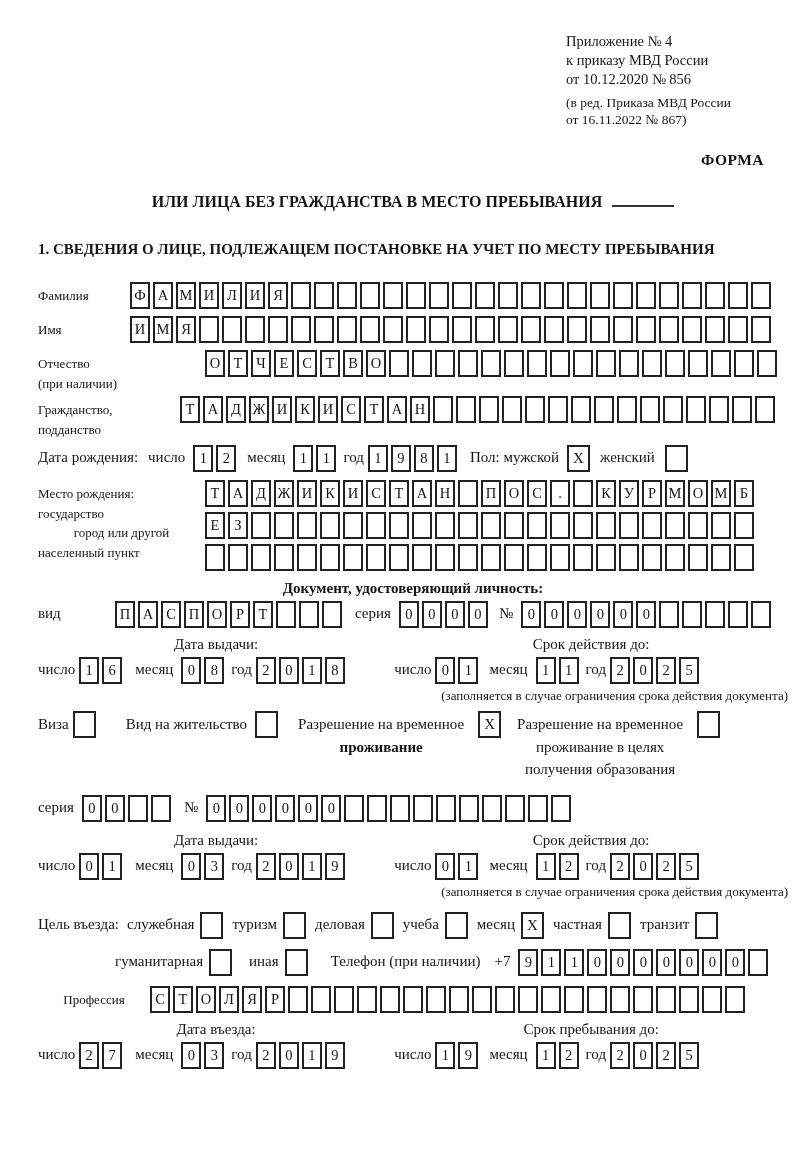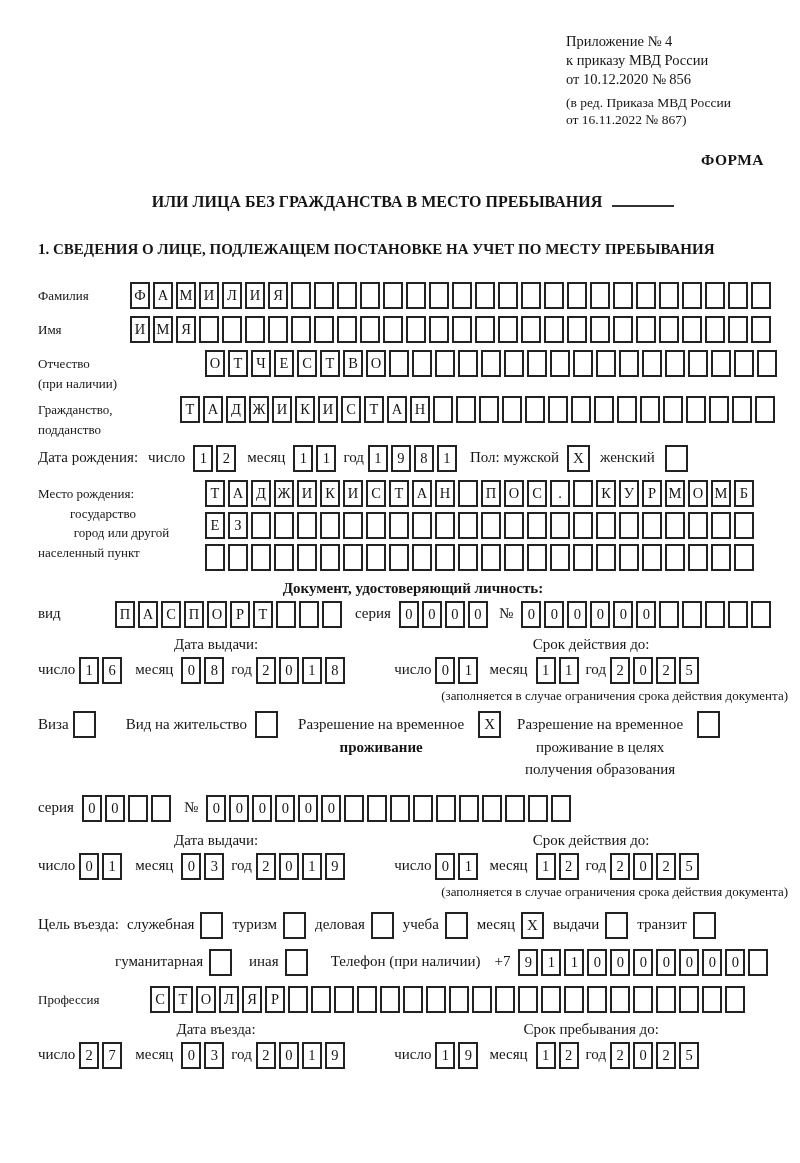--- a/index.html
+++ b/index.html
@@ -13,21 +13,21 @@
   .hdr { margin-left:auto; width:222px; font-size:14.5px; line-height:1.3; padding-right:18px; }
   .hdr-sub { margin-top:5px; font-size:13.5px; line-height:1.3; }
   .forma { text-align:right; font-weight:bold; font-size:15.5px; margin-top:22px; padding-right:24px; letter-spacing:.5px; }
   
   .title { text-align:center; font-weight:bold; font-size:16px; line-height:1.6; margin-top:20px; }
   .uline { display:inline-block; width:62px; border-bottom:2px solid #333; height:13px; margin-left:10px; }
   .sec1 { font-weight:bold; font-size:15px; margin-top:27px; }
   
   .frow { display:flex; align-items:flex-start; margin-top:7px; }
   .flabel { font-size:13px; padding-top:4px; line-height:1.5; flex-shrink:0; }
-  .w92 {width:92px;} .w142 {width:142px;} .w167 {width:167px;} .w77 {width:77px;} .w112 {width:112px;}
+  .w92 {width:92px;} .w142 {width:142px;} .w167 {width:167px;} .w77 {width:77px;} .w112 {width:112px;text-align:center;}
   .cells { white-space:nowrap; line-height:0; }
   .cell {
     display:inline-block; width:20px; height:27px; border:2px solid #222;
     margin-right:3px; text-align:center; font-size:14.5px; line-height:23px;
     vertical-align:top; font-family:"Liberation Serif",serif;
   }
   .cellrows .cells { display:block; margin-bottom:5px; }
   .checkbox {
     display:inline-block; width:23px; height:27px; border:2px solid #222;
     text-align:center; font-size:15px; line-height:23px; vertical-align:top;
@@ -117,21 +117,21 @@
     <span class="cells gap4"><span class="cell">1</span><span class="cell">9</span><span class="cell">8</span><span class="cell">1</span></span>
     <span class="txt gap10">Пол: мужской</span>
     <span class="checkbox gap8">X</span>
     <span class="txt gap10">женский</span>
     <span class="checkbox gap10"></span>
   </div>
 
   <div class="frow" style="margin-top:8px;">
     <span class="flabel w167">
       <span style="display:block;">Место рождения:</span>
-      <span style="display:block;margin-left:32px;">государство</span>
+      <span style="display:block;">государство</span>
       <span style="display:block;text-align:center;">город или другой</span>
       <span style="display:block;">населенный пункт</span>
     </span>
     <span class="cellrows">
       <span class="cells"><span class="cell">Т</span><span class="cell">А</span><span class="cell">Д</span><span class="cell">Ж</span><span class="cell">И</span><span class="cell">К</span><span class="cell">И</span><span class="cell">С</span><span class="cell">Т</span><span class="cell">А</span><span class="cell">Н</span><span class="cell"></span><span class="cell">П</span><span class="cell">О</span><span class="cell">С</span><span class="cell">.</span><span class="cell"></span><span class="cell">К</span><span class="cell">У</span><span class="cell">Р</span><span class="cell">М</span><span class="cell">О</span><span class="cell">М</span><span class="cell">Б</span></span>
       <span class="cells"><span class="cell">Е</span><span class="cell">З</span><span class="cell"></span><span class="cell"></span><span class="cell"></span><span class="cell"></span><span class="cell"></span><span class="cell"></span><span class="cell"></span><span class="cell"></span><span class="cell"></span><span class="cell"></span><span class="cell"></span><span class="cell"></span><span class="cell"></span><span class="cell"></span><span class="cell"></span><span class="cell"></span><span class="cell"></span><span class="cell"></span><span class="cell"></span><span class="cell"></span><span class="cell"></span><span class="cell"></span></span>
       <span class="cells"><span class="cell"></span><span class="cell"></span><span class="cell"></span><span class="cell"></span><span class="cell"></span><span class="cell"></span><span class="cell"></span><span class="cell"></span><span class="cell"></span><span class="cell"></span><span class="cell"></span><span class="cell"></span><span class="cell"></span><span class="cell"></span><span class="cell"></span><span class="cell"></span><span class="cell"></span><span class="cell"></span><span class="cell"></span><span class="cell"></span><span class="cell"></span><span class="cell"></span><span class="cell"></span><span class="cell"></span></span>
     </span>
   </div>
 
@@ -248,21 +248,21 @@
       </span>
     <span class="p-item">
         <span class="txt">учеба</span>
         <span class="checkbox"></span>
       </span>
     <span class="p-item">
         <span class="txt">месяц</span>
         <span class="checkbox">X</span>
       </span>
     <span class="p-item">
-        <span class="txt">выдачи</span>
+        <span class="txt">частная</span>
         <span class="checkbox"></span>
       </span>
     <span class="p-item">
         <span class="txt">транзит</span>
         <span class="checkbox"></span>
       </span>
   </div>
 
   <div class="inline-row" style="margin-top:10px;">
     <span class="p-item" style="margin-left:77px;">

